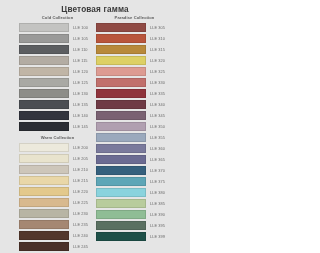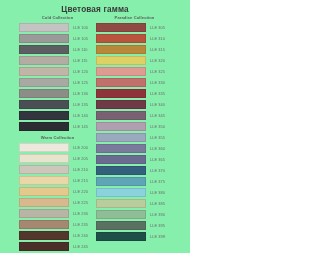--- a/index.html
+++ b/index.html
@@ -12,21 +12,21 @@
     height: 253px;
     overflow: hidden;
     font-family: "Liberation Sans", sans-serif;
     color: #4a4a4a;
     position: relative;
   }
   #page {
     width: 190px;
     height: 253px;
     position: relative;
-    background: #86efac;
+    background: #e5e5e5;
     box-sizing: border-box;
   }
   .title {
     text-align: center;
     font-size: 8.2px;
     font-weight: bold;
     color: #3a3a3a;
     letter-spacing: 0.15px;
     padding-top: 5px;
     line-height: 9px;

